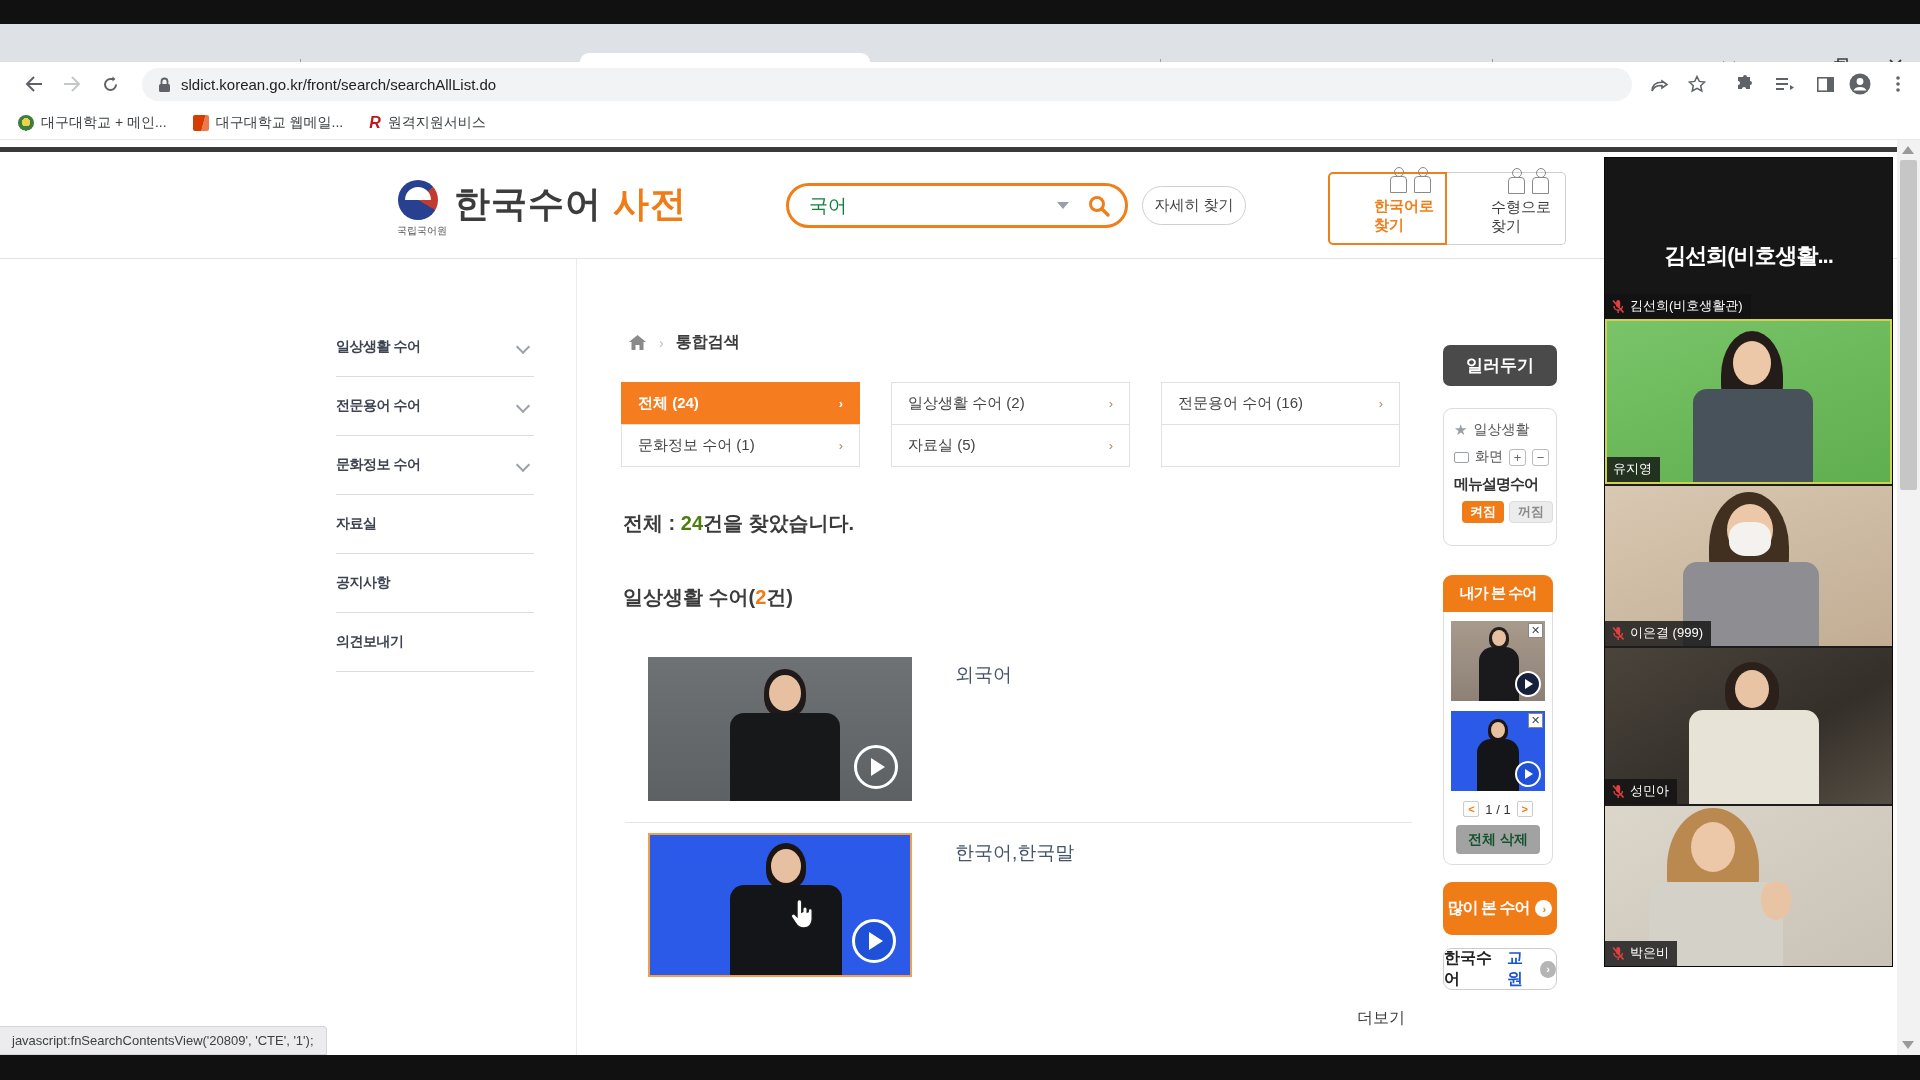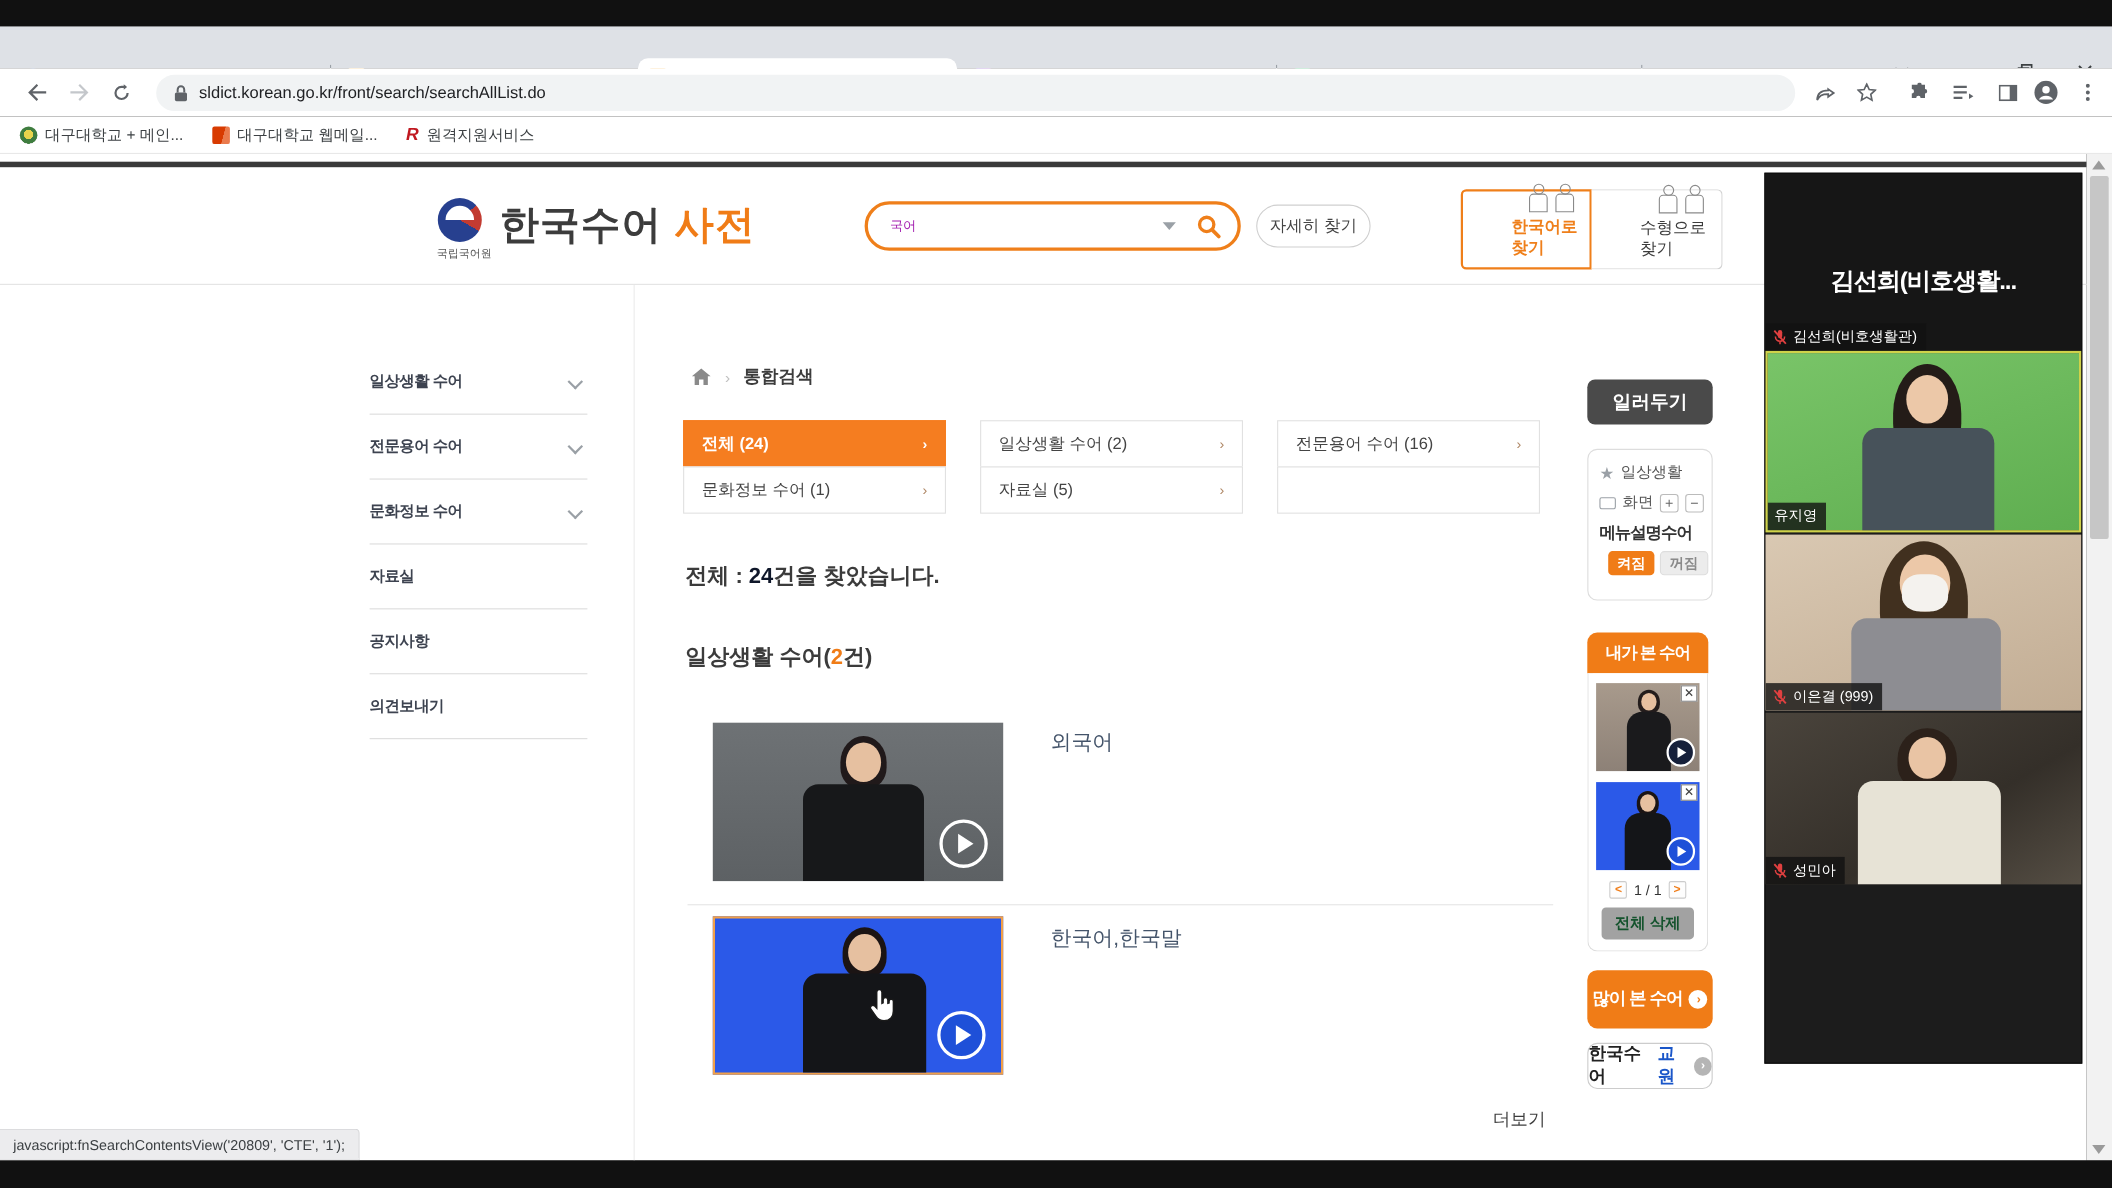--- a/index.html
+++ b/index.html
@@ -47,21 +47,21 @@
 
   .logo { position:absolute; left:398px; top:40px; display:flex; align-items:flex-start; gap:16px; }
   .logo-mark { width:40px; height:40px; border-radius:50%; background:conic-gradient(from 210deg,#27408f 0 55%, #c23b31 55% 75%, #27408f 75%); position:relative; }
   .logo-mark::after { content:""; position:absolute; left:7px; top:7px; width:26px; height:13px; border-radius:13px 13px 0 0; background:#fff; }
   .logo-org { position:absolute; left:-6px; top:44px; font-size:10px; color:#555; width:60px; text-align:center; }
   .logo-title { font-size:36px; font-weight:bold; color:#3c3c3c; letter-spacing:1px; }
   .logo-title .accent { color:#f07c17; }
 
   .search-pill { position:absolute; left:786px; top:43px; width:342px; height:45px; border:3px solid #ef7f1a; border-radius:24px;
                  background:#fff; display:flex; align-items:center; padding:0 14px 0 20px; }
-  .search-pill .q { font-size:12px; color:#a21caf; flex:1; }
+  .search-pill .q { font-size:19px; color:#15803d; flex:1; }
   .caret-down { width:0; height:0; border-left:6px solid transparent; border-right:6px solid transparent; border-top:7px solid #9aa0a6; margin-right:18px; }
   .detail-btn { position:absolute; left:1142px; top:46px; width:104px; height:39px; border:1px solid #cfcfcf; border-radius:20px;
                 display:flex; align-items:center; justify-content:center; font-size:15px; color:#444; background:#fff; }
   .find-box { position:absolute; top:32px; height:73px; width:119px; background:#fff; display:flex; flex-direction:column;
               align-items:center; justify-content:flex-end; padding-bottom:8px; gap:4px;padding-left:44px; }
   .find-kor { left:1328px; border:2px solid #ef7f1a; border-radius:5px 0 0 5px; color:#ef7f1a; font-weight:bold; }
   .find-shape { left:1447px; border:1px solid #d0d0d0; border-left:none; border-radius:0 5px 5px 0; color:#3c3c3c; }
   .find-box .lbl { font-size:15px; }
   .figures { display:flex; gap:6px; }
   .figure { width:18px; height:26px; position:relative; }
@@ -79,21 +79,21 @@
 
   .rtab-table { position:absolute; left:622px; top:243px; width:778px; }
   .rtab-row { display:flex;gap:32px; }
   .rtab-cell { width:259.3px; height:43px; border:1px solid #e1e1e1; margin:-1px 0 0 -1px; display:flex; align-items:center;
                justify-content:space-between; padding:0 16px; font-size:15px; color:#444; background:#fff; }
   .rtab-cell .arr { color:#b08968; font-size:13px; }
   .rtab-cell.active { background:#f57d20; color:#fff; font-weight:bold; border-color:#f57d20; }
   .rtab-cell.active .arr { color:#fff; }
 
   .summary { position:absolute; left:623px; top:370px; font-size:20px; font-weight:bold; color:#3b3b3b; }
-  .summary .cnt { color:#0f172a; }
+  .summary .cnt { color:#4d7c0f; }
   .section-title { position:absolute; left:623px; top:444px; font-size:20px; font-weight:bold; color:#3b3b3b; }
   .section-title .cnt { color:#f07c17; }
 
   .thumb { position:absolute; left:648px; width:264px; height:144px; overflow:hidden; }
   .thumb-grey { background:linear-gradient(180deg,#6e7275 0%,#5d6164 100%); }
   .thumb-blue { background:#2b59e8; border:2px solid #f0a04a; }
   .play-ring { position:absolute; right:14px; bottom:12px; width:44px; height:44px; border:3px solid #fff; border-radius:50%;
                display:flex; align-items:center; justify-content:center; }
   .play-ring.blue { background:#1e50d8; }
   .play-tri { width:0; height:0; border-left:14px solid #fff; border-top:9px solid transparent; border-bottom:9px solid transparent; margin-left:4px; }
@@ -589,20 +589,37 @@
         <svg width="14" height="15">
             <rect x="5.2" y="1" width="4" height="7.5" rx="2" fill="#e04040"></rect>
             <path d="M3 7 a4.2 4.2 0 0 0 8.4 0" stroke="#e04040" stroke-width="1.4" fill="none"></path>
             <line x1="7.2" y1="11.5" x2="7.2" y2="14" stroke="#e04040" stroke-width="1.4"></line>
             <line x1="2" y1="1.5" x2="12.5" y2="13.5" stroke="#e04040" stroke-width="1.7"></line>
           </svg>
         <span>성민아</span>
       </div>
     </div>
 
+    <div class="mtile" style="top:648px;height:160px;background:linear-gradient(150deg,#dcd6cb,#c9c2b6);">
+      <div class="person" style="left:34px;top:2px;width:160px;height:158px;">
+        <div class="p-hair" style="left:28px;top:0;width:92px;height:118px;background:#b9894f;"></div>
+        <div class="p-head" style="left:52px;top:14px;width:44px;height:50px;background:#ecc8a8;"></div>
+        <div class="p-body" style="left:10px;top:74px;width:134px;height:84px;background:#d4d1c8;"></div>
+        <div class="p-head" style="left:122px;top:74px;width:30px;height:38px;background:#e9c4a4;border-radius:40% 40% 50% 50%;"></div>
+      </div>
+      <div class="nametag">
+        <svg width="14" height="15">
+            <rect x="5.2" y="1" width="4" height="7.5" rx="2" fill="#e04040"></rect>
+            <path d="M3 7 a4.2 4.2 0 0 0 8.4 0" stroke="#e04040" stroke-width="1.4" fill="none"></path>
+            <line x1="7.2" y1="11.5" x2="7.2" y2="14" stroke="#e04040" stroke-width="1.4"></line>
+            <line x1="2" y1="1.5" x2="12.5" y2="13.5" stroke="#e04040" stroke-width="1.7"></line>
+          </svg>
+        <span>박은비</span>
+      </div>
+    </div>
   </div>
 
   <div class="statusbar">javascript:fnSearchContentsView('20809', 'CTE', '1');</div>
 
   <div class="botbar"></div>
 
   <div class="cursor-hand">
     <svg width="26" height="30" viewBox="0 0 26 30">
         <path d="M9 2 a2.4 2.4 0 0 1 4.8 0 V12 l1 -0.5 V9 a2.2 2.2 0 0 1 4.4 0 v3 l1 -0.3 V10.5 a2 2 0 0 1 4 0 V19 c0 5 -3 9 -8.5 9 c-4.5 0 -6.5 -2 -8.5 -5.5 L3.4 17 a2.3 2.3 0 0 1 3.6 -2.6 L9 16.5 Z" fill="#fff" stroke="#1a1a1a" stroke-width="1.4"></path>
       </svg>

